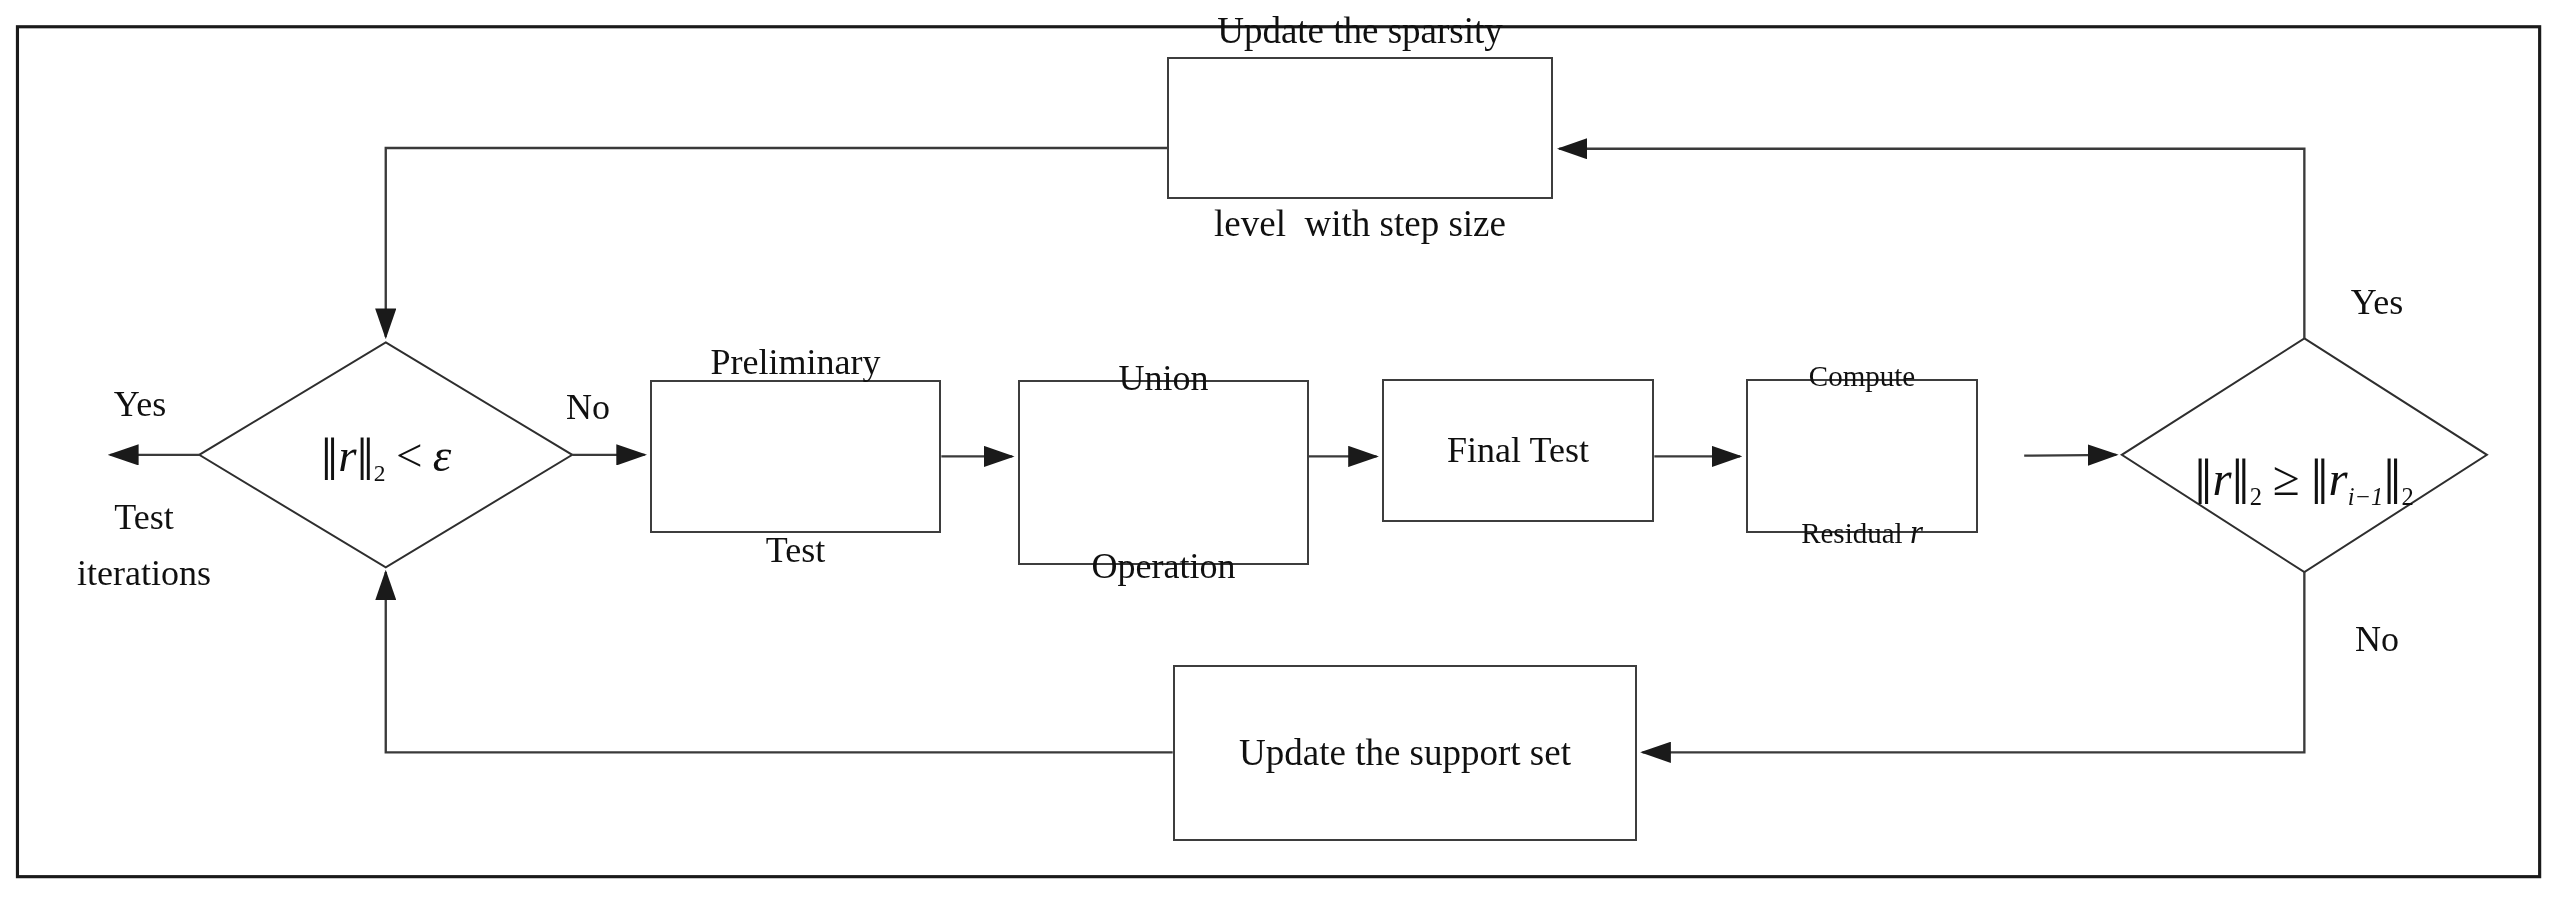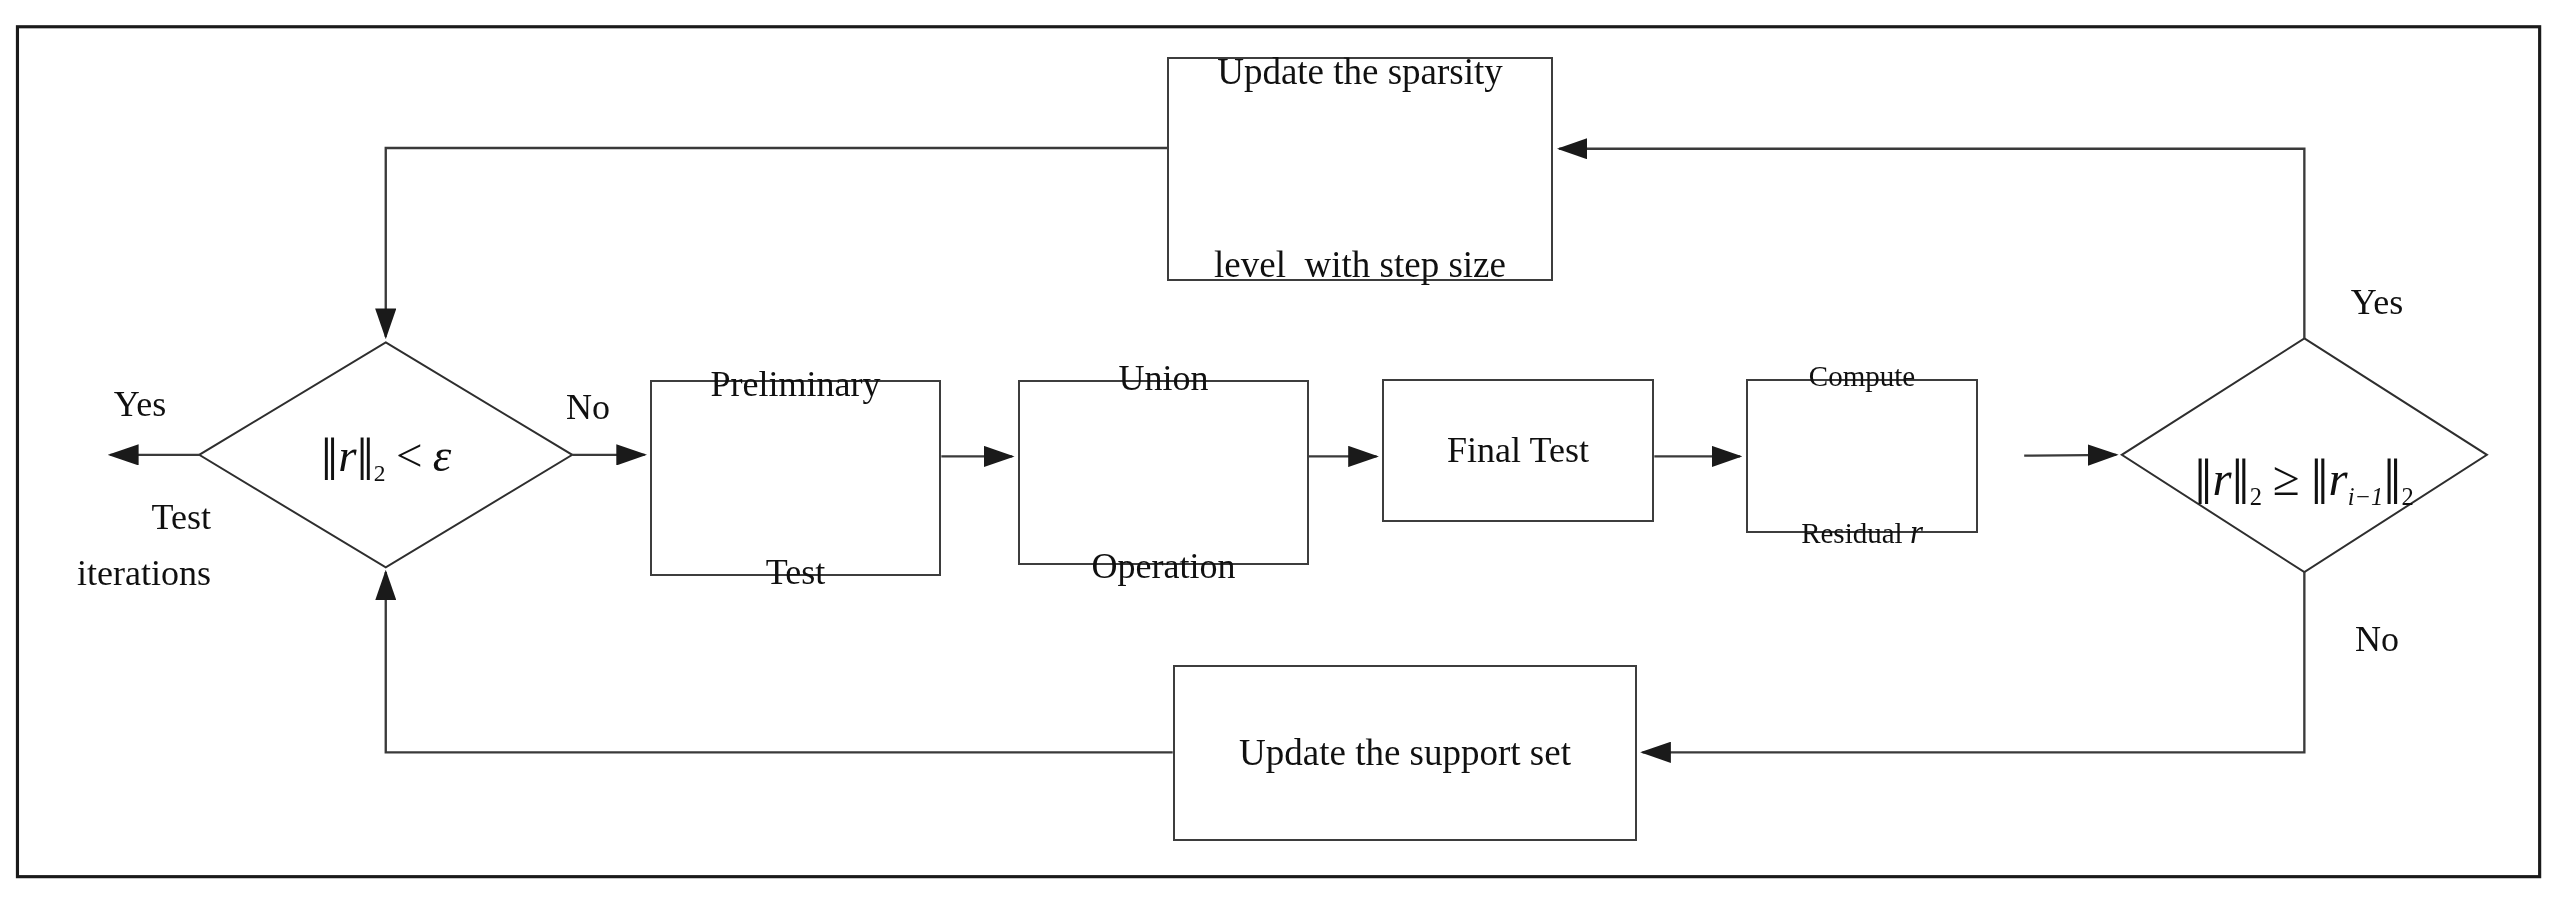--- a/index.html
+++ b/index.html
@@ -11,21 +11,21 @@
   .shape{fill:#ffffff;stroke:#2e2e2e;stroke-width:2.5;}
   .node{position:absolute;background:#ffffff;border:2.4px solid #3d3d3d;box-sizing:border-box;
         display:flex;align-items:center;justify-content:center;text-align:center;}
   .box-label{line-height:1.74;white-space:pre-wrap;}
   .bl{display:block;}
   .f47{font-size:37px;}
   .f46{font-size:36px;}
   .f37{font-size:29px;}
   .mvar{font-style:italic;font-size:1.15em;}
   .lab{position:absolute;transform:translate(-50%,-50%);font-size:36px;line-height:1.55;
-       text-align:right;white-space:nowrap;}
+       text-align:center;white-space:nowrap;}
   .formula{position:absolute;transform:translate(-50%,-50%);white-space:nowrap;}
   .formula i{font-style:italic;}
   .formula .bar{font-size:1.32em;vertical-align:-0.14em;line-height:0;}
   .formula sub{font-size:0.5em;line-height:0;}
   .formula sub.it{font-style:italic;}
   .formula .op{margin:0 0.22em;}
   #f-left{left:386px;top:455px;font-size:47px;}
   #f-right{left:2304px;top:478px;font-size:49px;}
 </style>
 </head>
@@ -50,28 +50,28 @@
     <line class="edge" x1="727" y1="578" x2="819" y2="578" marker-end="url(#ah)"></line>
     <line class="edge" x1="1196" y1="580" x2="1286" y2="580" marker-end="url(#ah)"></line>
     <line class="edge" x1="1663" y1="580" x2="1749" y2="580" marker-end="url(#ah)"></line>
     <line class="edge" x1="2102" y1="580" x2="2211" y2="580" marker-end="url(#ah)"></line>
     <line class="edge" x1="2572" y1="579" x2="2689" y2="578" marker-end="url(#ah)"></line>
     <polyline class="edge" points="2928,430 2928,189 1981,189" marker-end="url(#ah)"></polyline>
     <polyline class="edge" points="2928,727 2928,956 2087,956" marker-end="url(#ah)"></polyline>
     <polyline class="edge" points="1490,956 490,956 490,727" marker-end="url(#ah)"></polyline>
   </svg>
 
-  <div class="node" style="left:1167px;top:57px;width:386px;height:224px">
+  <div class="node" style="left:1167px;top:57px;width:386px;height:142px">
     <div class="box-label f47">
       <span class="bl">Update the sparsity</span>
       <span class="bl">level  with step size</span>
     </div>
   </div>
 
-  <div class="node" style="left:650px;top:380px;width:291px;height:196px">
+  <div class="node" style="left:650px;top:380px;width:291px;height:153px">
     <div class="box-label f46">
       <span class="bl">Preliminary</span>
       <span class="bl">Test</span>
     </div>
   </div>
 
   <div class="node" style="left:1018px;top:380px;width:291px;height:185px">
     <div class="box-label f46">
       <span class="bl">Union</span>
       <span class="bl">Operation</span>

